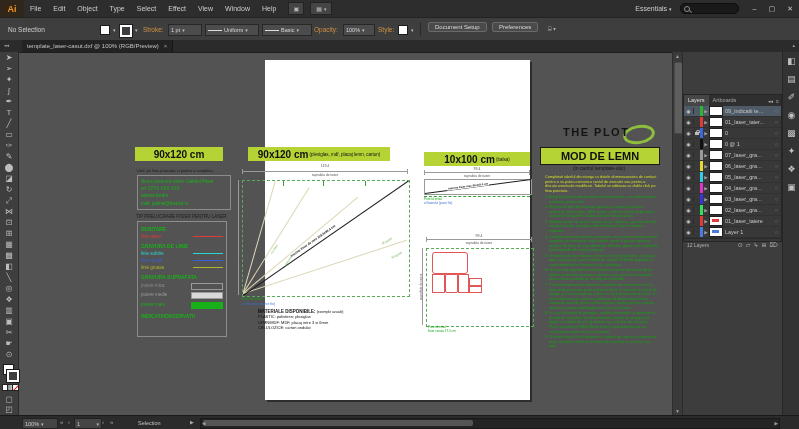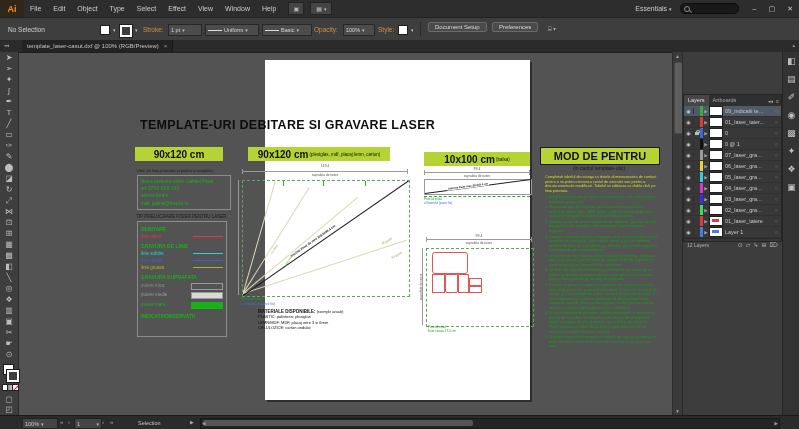--- a/index.html
+++ b/index.html
@@ -90,37 +90,40 @@
   .instr{font-size:3.8px;line-height:1.2;color:#12a312;}
   .instr-item{padding-left:4px;text-indent:-4px;margin-bottom:1px;}
 </style>
 </head>
 <body>
 
 <div id="app">
 
   <div class="abs artboard"></div>
 
-  <div class="abs ab-title nowrap" style="left:140px;top:118px;">TEMPLATE-URI DEBITARE SI GRAVARE LASER</div>
 
   <div class="abs glabel" style="left:135px;top:147px;width:88px;">
       <span>90x120 cm</span>
     </div>
   <div class="abs glabel" style="left:248px;top:147px;width:142px;">
       <span>90x120 cm</span>
       <small>(plexiglas, mdf, placaj lemn, carton)</small>
     </div>
   <div class="abs glabel" style="left:424px;top:152px;width:106px;">
       <span>10x100 cm</span>
       <small>(balsa)</small>
     </div>
 
+  <div class="abs" style="left:563px;top:123px;width:95px;height:20px;">
+    <div class="abs" style="left:60px;top:2px;width:26px;height:13px;border:3px solid #8fbe3c;border-radius:50%;transform:rotate(-10deg);"></div>
+    <div class="abs nowrap" style="left:0;top:3px;font-weight:bold;font-size:11px;letter-spacing:1.5px;color:#141414;">THE PLOT</div>
+  </div>
 
   <div class="abs glabel" style="left:540px;top:147px;width:118px;height:16px;border:1px solid #1a1a1a;font-size:11px;">
-      <span>MOD DE PENTRU</span>
+      <span>MOD DE LEMN</span>
     </div>
   <div class="abs nowrap" style="left:540px;top:165px;width:118px;text-align:center;font-size:5px;color:#1a1a1a;">(in cadrul template-ului)</div>
 
   <div class="abs" style="left:545px;top:175px;width:113px;">
     <div class="instr" style="color:#d7df21;margin-bottom:2px;">Completati tabelul din stanga cu datele dumneavoastra de contact pentru a va putea comunica costul de executie sau pentru a discuta eventuale modificari. Tabelul se editeaza cu dublu click pe linia punctata.</div>
     <div>
 
     <div class="instr instr-item">1. Alegeti layout-ul potrivit tipului de material pe care il doriti pentru realizarea proiectului.</div>
         <div class="instr instr-item">2. Mentionati tipul de material: grosime si eventual culoare (exemplu: plexi negru, MDF natur), astfel incat fisierul de taiere sa poata fi pregatit cu dublu click pe linia punctata.</div>
         <div class="instr instr-item">3. Stabiliti tipurile de prelucrare pe piese: debitare, gravura de linie sau gravura de suprafata, diferentiate pe layere conform legendei.</div>

